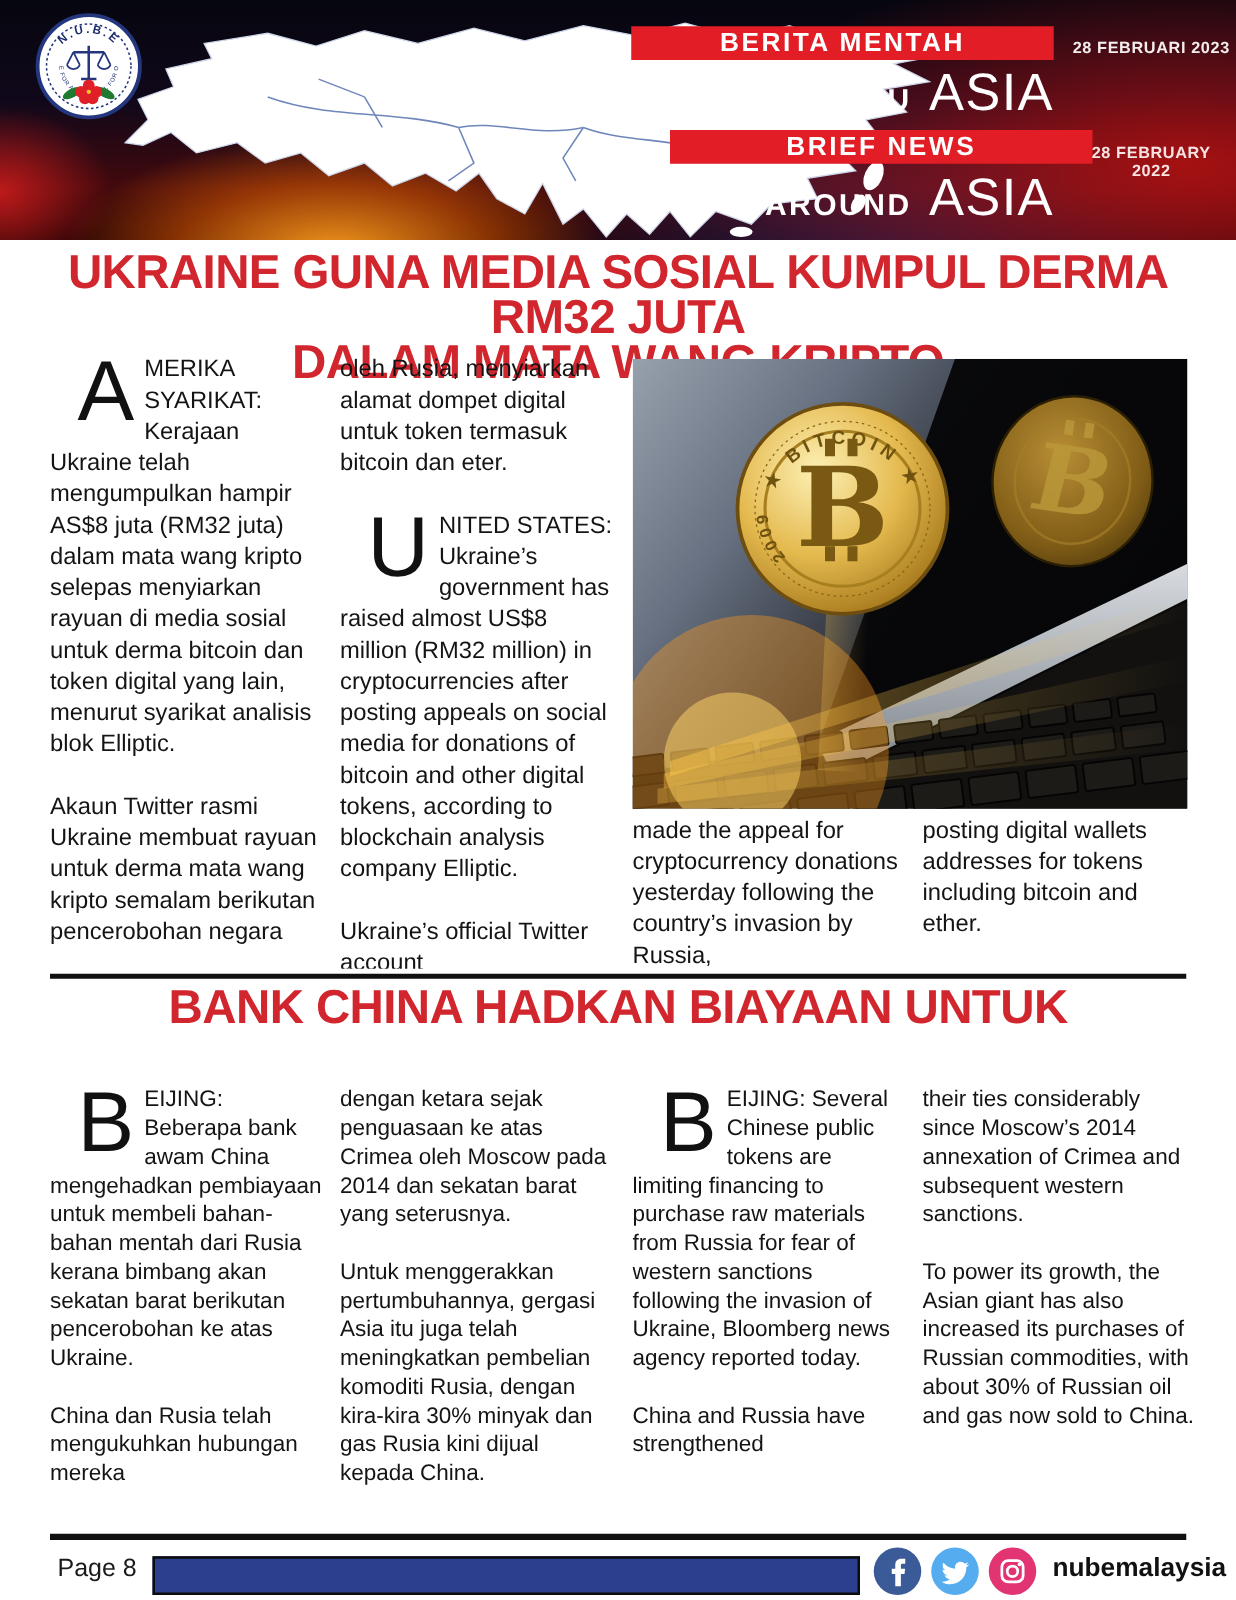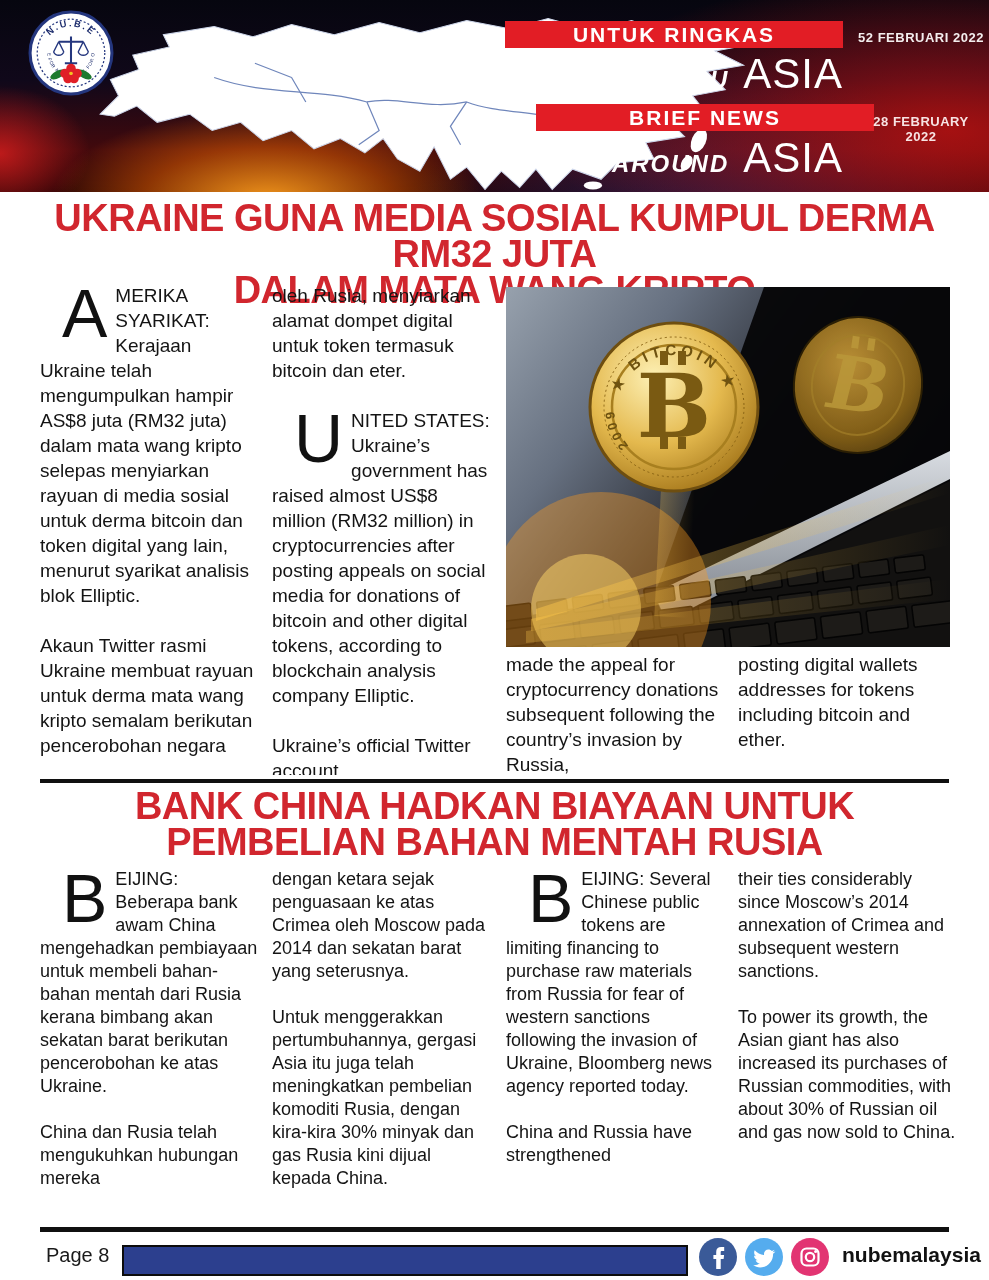--- a/index.html
+++ b/index.html
@@ -18,21 +18,21 @@
   .logo-svg{position:absolute;left:28px;top:10px;width:86px;height:86px;}
   .banner{position:absolute;left:505px;width:338px;height:27px;background:#e21d25;
           display:flex;align-items:center;justify-content:center;color:#fff;
           font-weight:bold;font-size:21px;letter-spacing:2px;}
   .banner1{top:21px;}
   .banner2{top:104px;margin-left:31px;}
   .sub-banner{position:absolute;left:505px;width:338px;display:flex;justify-content:flex-end;
               align-items:baseline;color:#fff;}
   .sub1{top:50px;}
   .sub2{top:134px;}
-  .sub-small{font-size:24px;font-weight:bold;letter-spacing:2px;font-style:italic;}
+  .sub-small{font-size:24px;font-weight:bold;letter-spacing:2px;}
   .sub-big{font-size:42px;font-weight:normal;letter-spacing:1px;margin-left:14px;}
   .hdr-date{position:absolute;left:856px;width:130px;text-align:center;color:#f3eded;
             font-size:13px;font-weight:bold;letter-spacing:.5px;}
   .date1{top:30px;}
   .date2{top:114px;color:#f7e3e3;}
 
   
   .art-title{position:absolute;left:40px;width:909px;text-align:center;color:#d1262e;
              font-weight:bold;font-size:38px;line-height:36px;letter-spacing:-0.5px;}
   .t1{top:200px;}
@@ -116,31 +116,31 @@
         <ellipse cx="55" cy="63" rx="8" ry="3.5" fill="#1e7a2e" transform="rotate(28 55 63)"></ellipse>
         <circle cx="42" cy="57" r="4.6" fill="#e01f26"></circle>
         <circle cx="36" cy="62" r="4.6" fill="#e01f26"></circle>
         <circle cx="48" cy="62" r="4.6" fill="#e01f26"></circle>
         <circle cx="39" cy="67" r="4.6" fill="#e01f26"></circle>
         <circle cx="45" cy="67" r="4.6" fill="#e01f26"></circle>
         <circle cx="42" cy="62" r="1.6" fill="#f5c518"></circle>
       </g>
     </svg>
 
-    <div class="banner banner1">UNTUK RINGKAS</div>
+    <div class="banner banner1">BERITA MENTAH</div>
     <div class="sub-banner sub1">
       <span class="sub-small">RANTAU</span>
       <span class="sub-big">ASIA</span>
     </div>
     <div class="banner banner2">BRIEF NEWS</div>
     <div class="sub-banner sub2">
       <span class="sub-small">AROUND</span>
       <span class="sub-big">ASIA</span>
     </div>
-    <div class="hdr-date date1">52 FEBRUARI 2022</div>
+    <div class="hdr-date date1">28 FEBRUARI 2023</div>
     <div class="hdr-date date2">28 FEBRUARY 2022</div>
   </div>
 
   <div class="art-title t1">
     <div>UKRAINE GUNA MEDIA SOSIAL KUMPUL DERMA RM32 JUTA</div>
     <div>DALAM MATA WANG KRIPTO</div>
   </div>
 
   <div class="col a1 cx1">
     <p><span class="dropcap">A</span><span>MERIKA SYARIKAT: Kerajaan Ukraine telah mengumpulkan hampir AS$8 juta (RM32 juta) dalam mata wang kripto selepas menyiarkan rayuan di media sosial untuk derma bitcoin dan token digital yang lain, menurut syarikat analisis blok Elliptic.</span></p>
@@ -258,31 +258,30 @@
         <text x="0" y="30" text-anchor="middle" font-family="DejaVu Serif, serif" font-weight="bold" font-size="88" fill="#7a5a12">B</text>
         <rect x="-14" y="-56" width="8" height="14" fill="#7a5a12"></rect>
         <rect x="4" y="-56" width="8" height="14" fill="#7a5a12"></rect>
         <rect x="-14" y="30" width="8" height="12" fill="#7a5a12"></rect>
         <rect x="4" y="30" width="8" height="12" fill="#7a5a12"></rect>
       </g>
     </svg>
   </div>
 
   <div class="col a1b cx3">
-    <p>made the appeal for cryptocurrency donations subsequent following the country’s invasion by Russia,</p>
+    <p>made the appeal for cryptocurrency donations yesterday following the country’s invasion by Russia,</p>
   </div>
   <div class="col a1b cx4">
     <p>posting digital wallets addresses for tokens including bitcoin and ether.</p>
   </div>
 
   <div class="rule rule1"></div>
 
   <div class="art-title t2">
     <div>BANK CHINA HADKAN BIAYAAN UNTUK</div>
-    <div>PEMBELIAN BAHAN MENTAH RUSIA</div>
   </div>
 
   <div class="col a2 cx1">
     <p><span class="dropcap">B</span><span>EIJING: Beberapa bank awam China mengehadkan pembiayaan untuk membeli bahan-bahan mentah dari Rusia kerana bimbang akan sekatan barat berikutan pencerobohan ke atas Ukraine.</span></p>
     <p>China dan Rusia telah mengukuhkan hubungan mereka</p>
   </div>
   <div class="col a2 cx2">
     <p>dengan ketara sejak penguasaan ke atas Crimea oleh Moscow pada 2014 dan sekatan barat yang seterusnya.</p>
     <p>Untuk menggerakkan pertumbuhannya, gergasi Asia itu juga telah meningkatkan pembelian komoditi Rusia, dengan kira-kira 30% minyak dan gas Rusia kini dijual kepada China.</p>
   </div>

